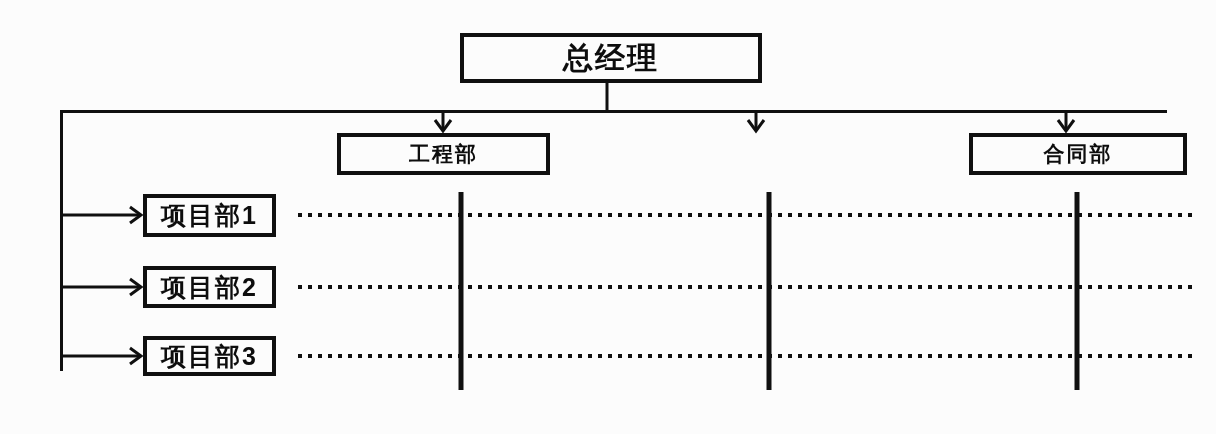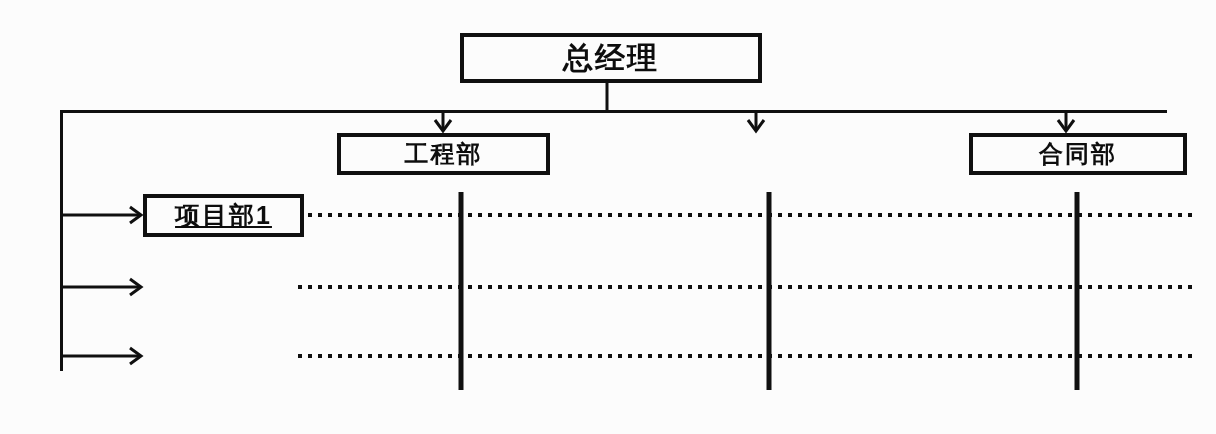--- a/index.html
+++ b/index.html
@@ -17,25 +17,25 @@
     display: flex; align-items: center; justify-content: center;
     border: 4px solid #101010;
     background: #fcfcfc;
     color: #0d0d0d;
     font-weight: 600;
     box-sizing: border-box;
     letter-spacing: 2px;
     white-space: nowrap;
   }
   .node-gm      { left: 443px; top: 33px;  width: 302px; height: 50px; font-size: 30px; }
-  .node-dept    { top: 133px; height: 42px; font-size: 24px; }
+  .node-dept    { top: 133px; height: 42px; font-size: 21px; }
   .node-eng     { left: 320px; width: 213px; }
   .node-tech    { left: 630px; width: 218px; }
   .node-contract{ left: 940px; width: 218px; margin-left: 12px; }
-  .node-project { left: 126px; width: 161px; font-size: 25px; text-decoration: underline; }
+  .node-project { left: 126px; width: 133px; font-size: 25px; }
   .node-p1 { top: 194px; height: 43px; }
   .node-p2 { top: 266px; height: 42px; }
   .node-p3 { top: 336px; height: 40px; }
 </style>
 </head>
 <body>
 
 <div class="stage">
 
   <svg class="wires" width="1216" height="434" viewBox="0 0 1216 434" aria-hidden="true">
@@ -82,14 +82,16 @@
       <line x1="281" y1="356" x2="1178" y2="356" stroke-width="4" stroke-dasharray="4 6"></line>
     </g>
   </svg>
 
   <div class="node node-gm">总经理</div>
 
   <div class="node node-dept node-eng">工程部</div>
   <div class="node node-dept node-contract">合同部</div>
 
   <div class="node node-project node-p1">项目部1</div>
+  <div class="node node-project node-p2">项目部2</div>
+  <div class="node node-project node-p3">项目部3</div>
 
 </div>
 
 </body></html>

